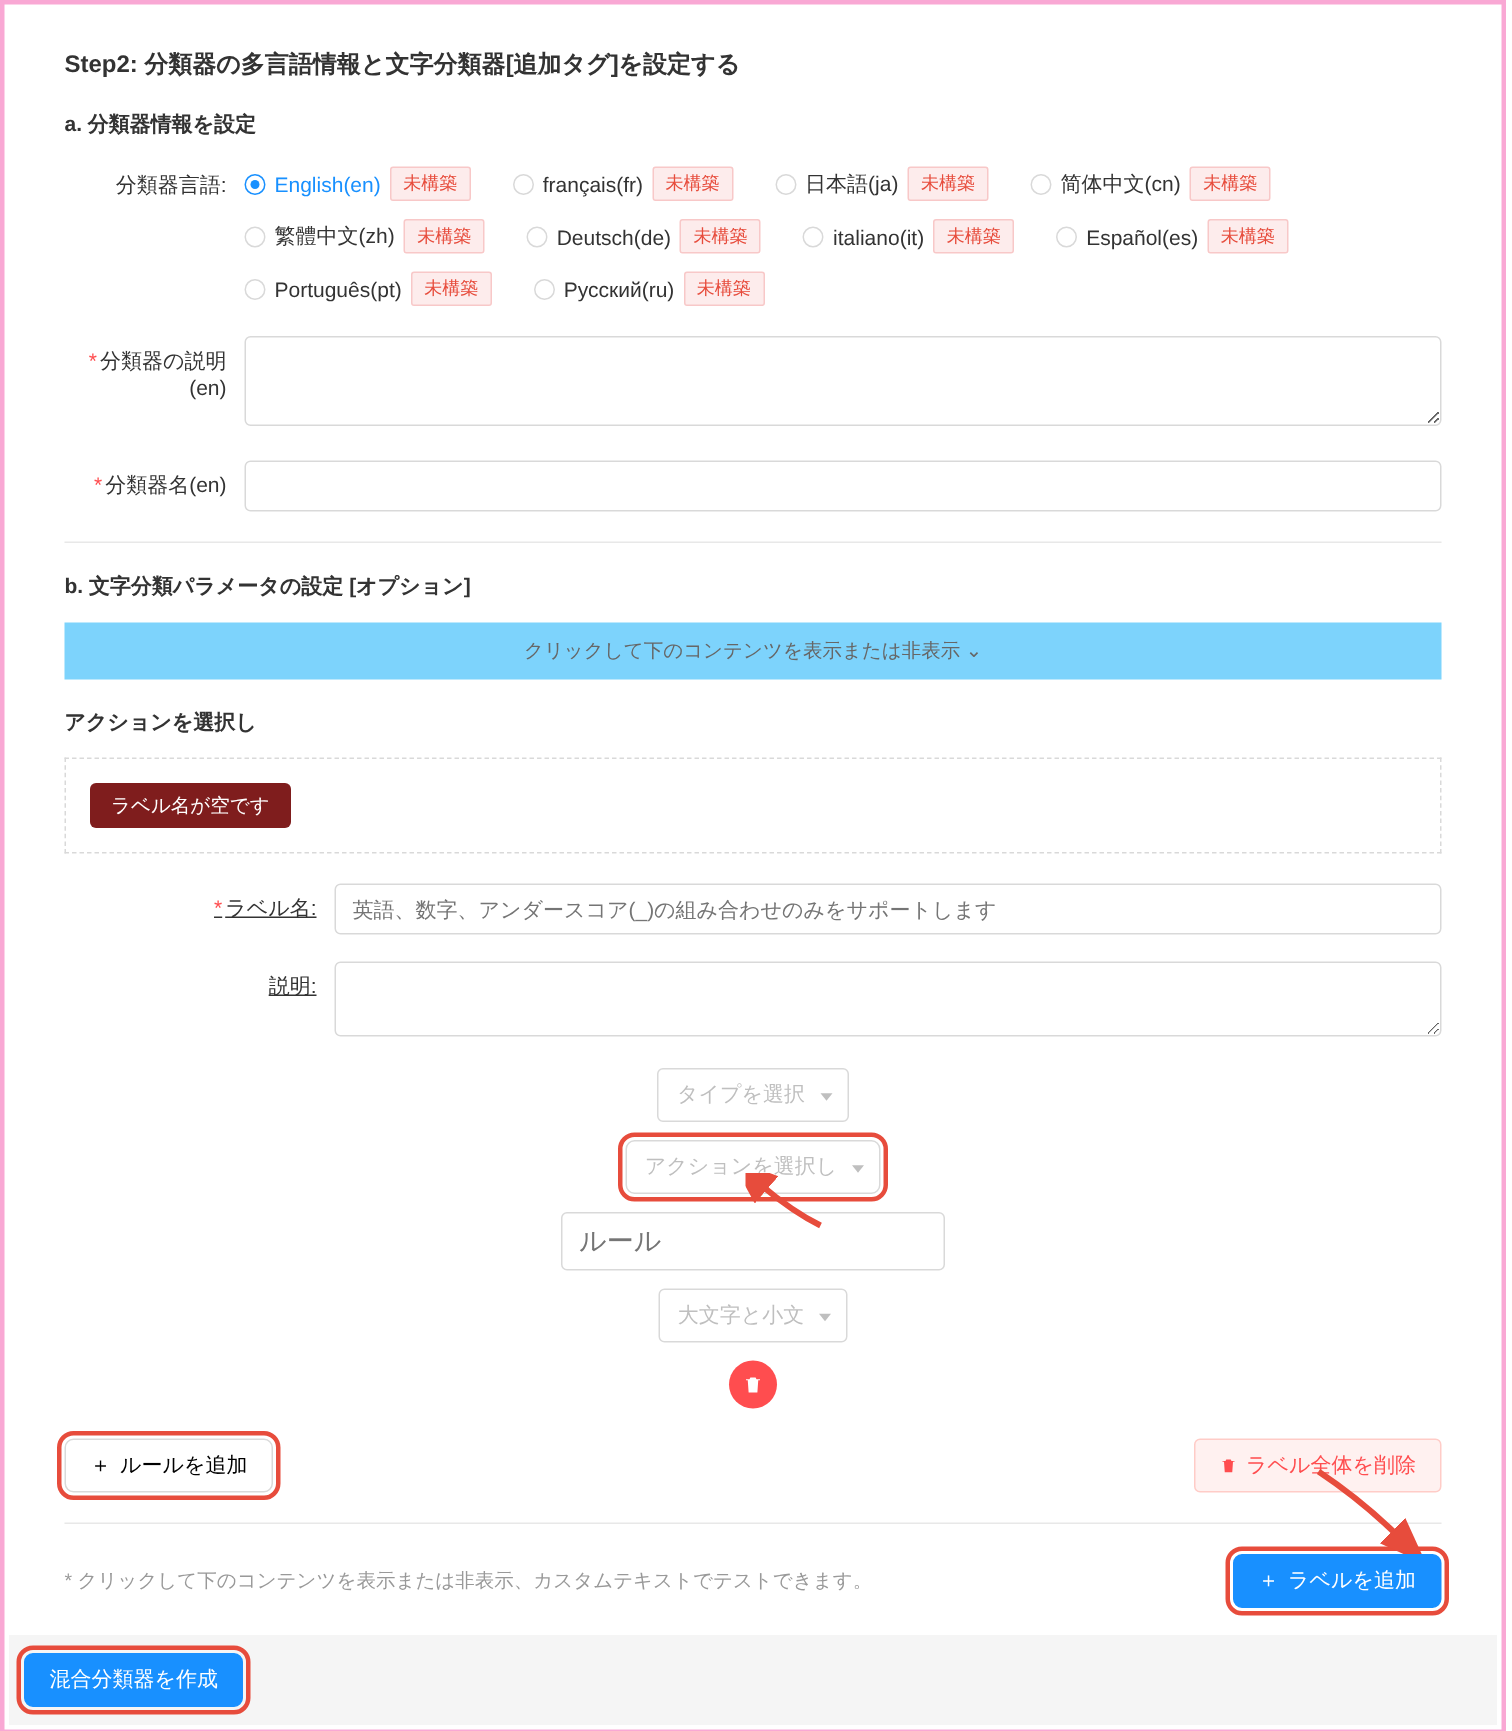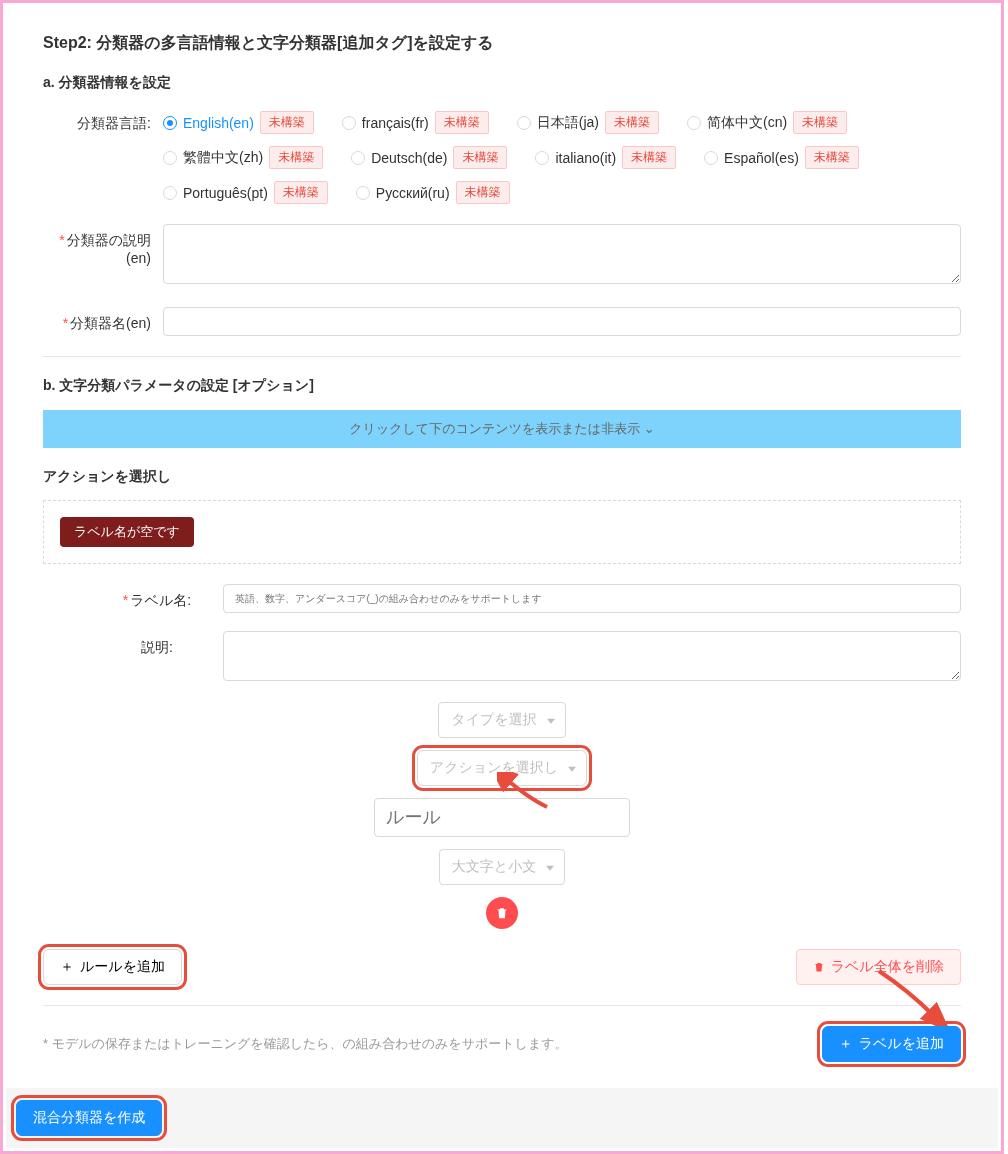--- a/index.html
+++ b/index.html
@@ -96,21 +96,21 @@
     }
     .required {
       color: #ff4d4f;
       margin-right: 2px;
     }
     .text-input {
       width: 100%;
       padding: 8px 11px;
       border: 1px solid #d9d9d9;
       border-radius: 4px;
-      font-size: 10px;
+      font-size: 14px;
       font-family: inherit;
     }
     .textarea-input {
       width: 100%;
       padding: 8px 11px;
       border: 1px solid #d9d9d9;
       border-radius: 4px;
       font-size: 14px;
       font-family: inherit;
       resize: vertical;
@@ -154,24 +154,25 @@
     .label-form {
       padding-left: 60px;
     }
     .label-row {
       display: flex;
       align-items: flex-start;
       margin-bottom: 18px;
     }
     .label-label {
       width: 120px;
-      text-align: center;
+      text-align: right;
       padding-right: 12px;
       padding-top: 8px;
       font-size: 14px;
+      text-decoration: underline;
     }
     .rule-row {
       display: flex;
       gap: 12px;
       align-items: center;
       margin-bottom: 20px;
       flex-direction: column;
     }
     .select-box {
       padding: 8px 28px 8px 12px;
@@ -418,21 +419,21 @@
         <button class="btn btn-danger-outline">
           <svg width="12" height="12" viewBox="0 0 24 24" fill="currentColor">
             <path d="M6 7h12l-1 14H7L6 7zm3-3h6l1 2H8l1-2zM4 6h16v1H4z"></path>
           </svg>
           <span>ラベル全体を削除</span>
         </button>
       </div>
     </div>
 
     <div class="note-row">
-      <div class="note-text">* モデルの保存またはトレーニングを確認したら、の組み合わせのみをサポートします。</div>
+      <div class="note-text">* クリックして下のコンテンツを表示または非表示、カスタムテキストでテストできます。</div>
       <div style="position:relative">
         <svg class="arrow-svg" style="right:12px;top:-60px;" width="80" height="60">
           <defs>
               <marker id="ah2" markerWidth="10" markerHeight="10" refX="2" refY="3" orient="auto">
                 <path d="M0,0 L0,6 L8,3 z" fill="#e74c3c"></path>
               </marker>
             </defs>
           <path d="M10,5 Q40,25 65,50" stroke="#e74c3c" stroke-width="4" fill="none" marker-end="url(#ah2)"></path>
         </svg>
         <button class="btn btn-primary highlight-red">

